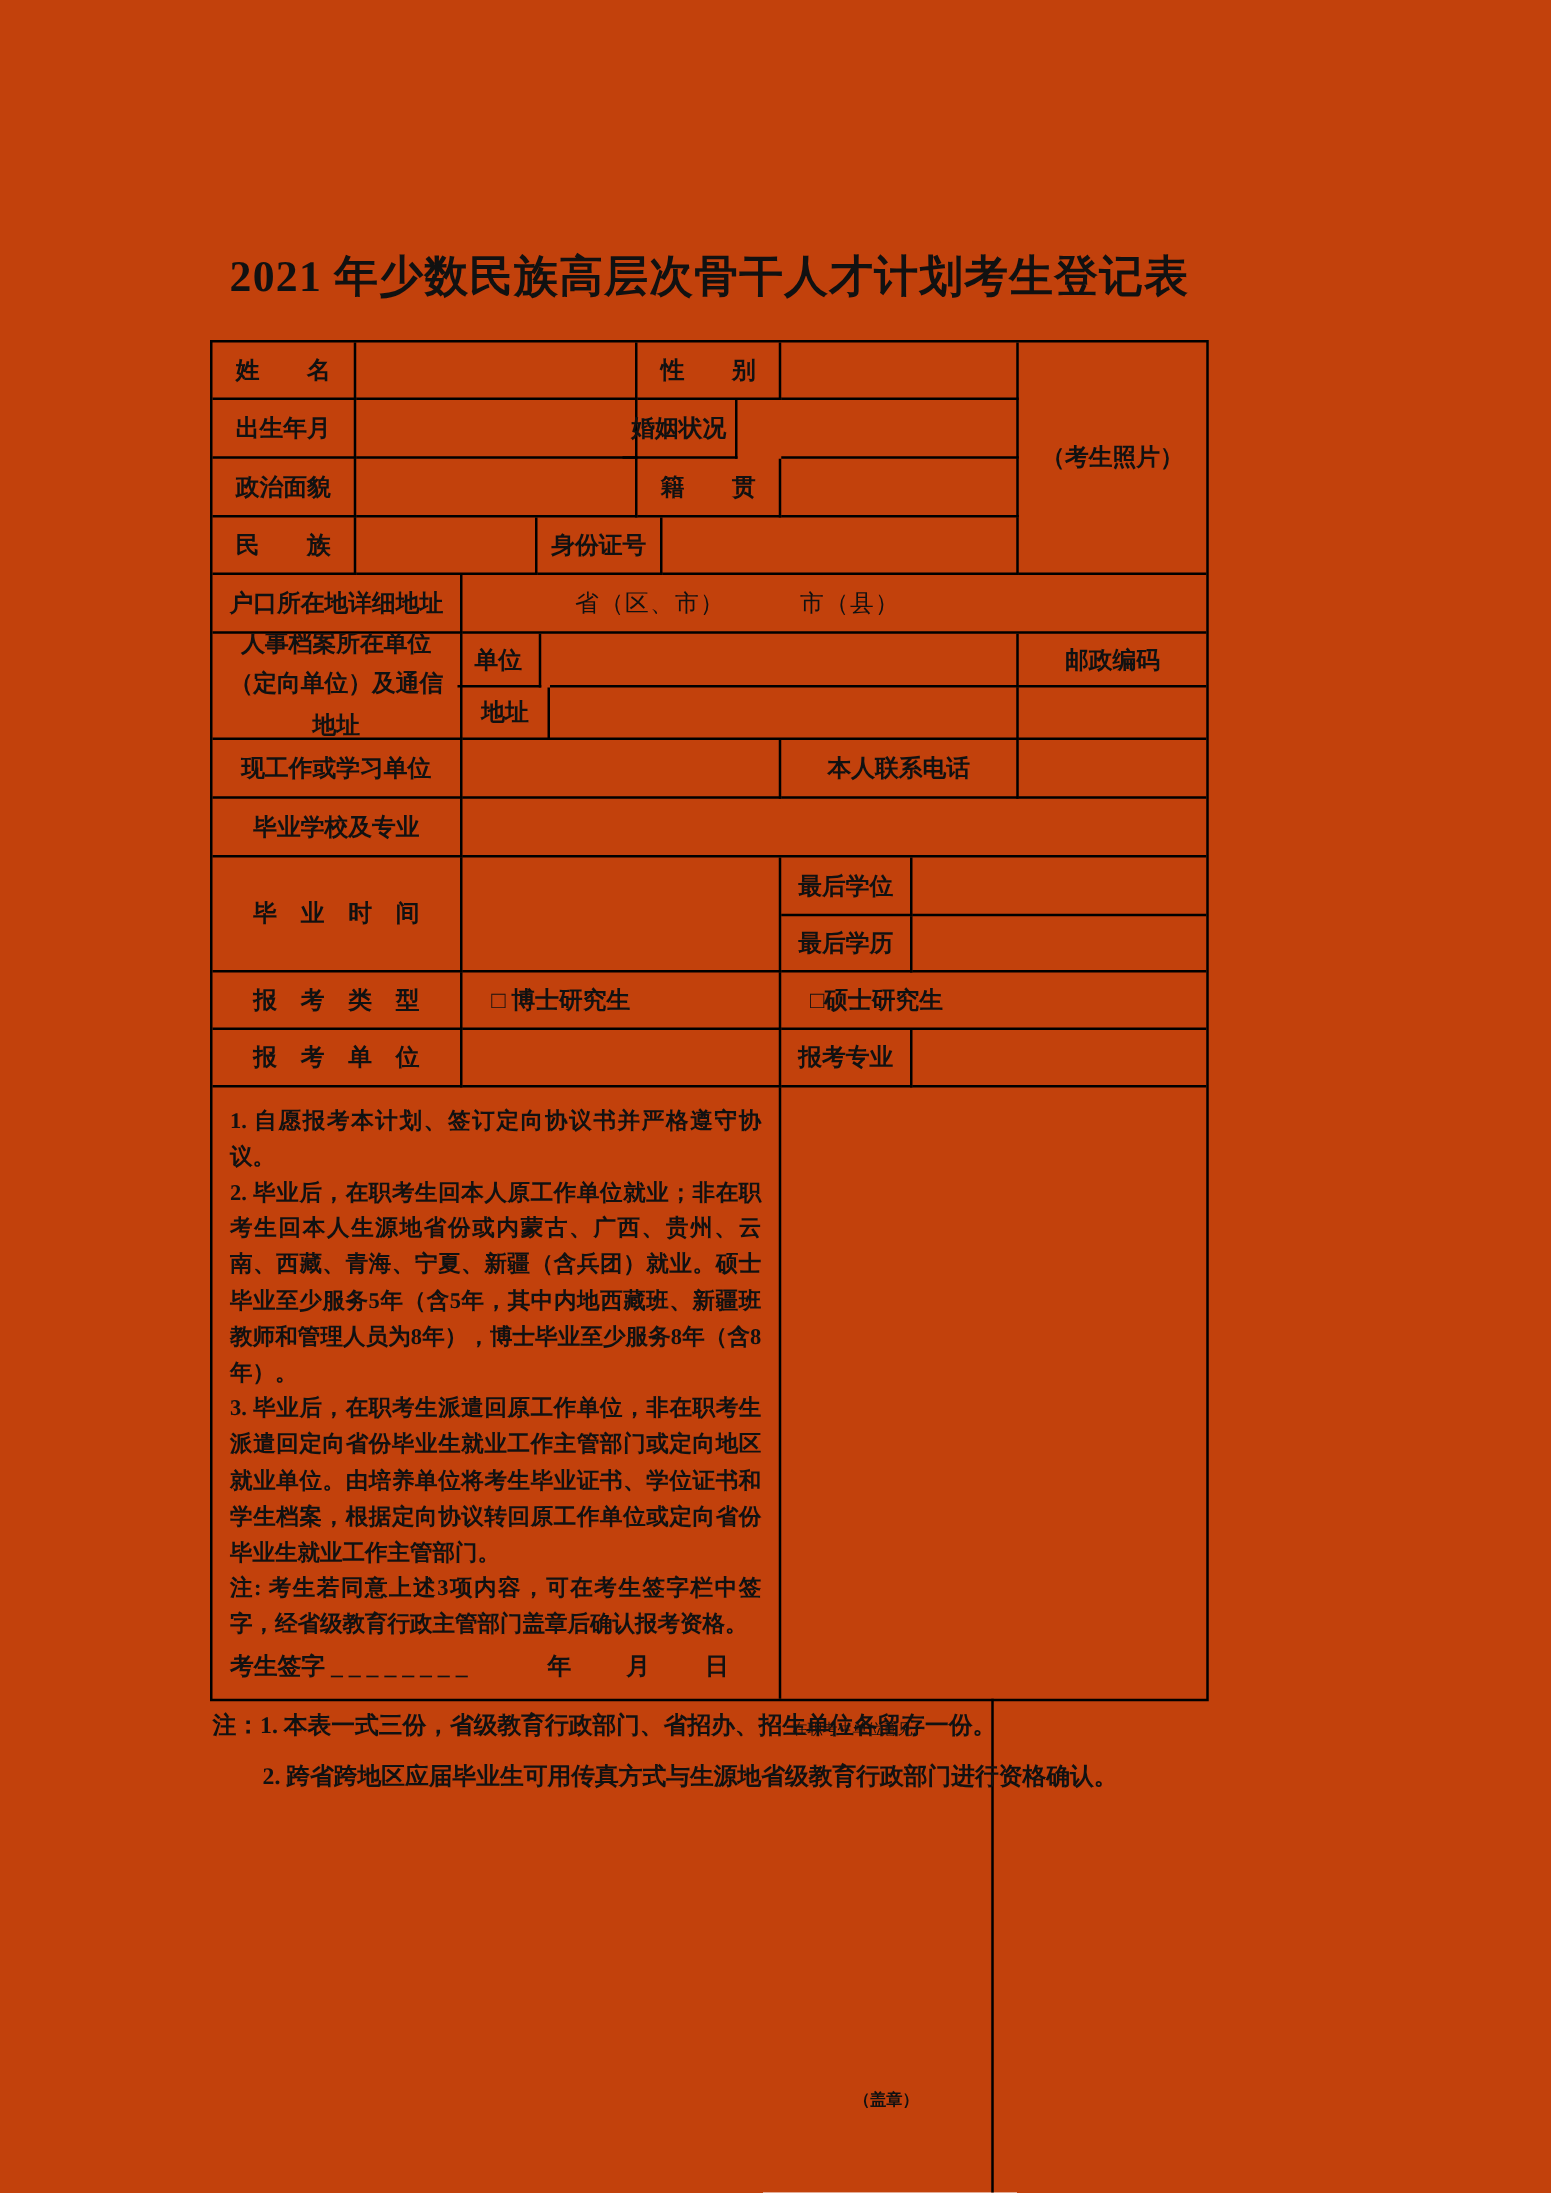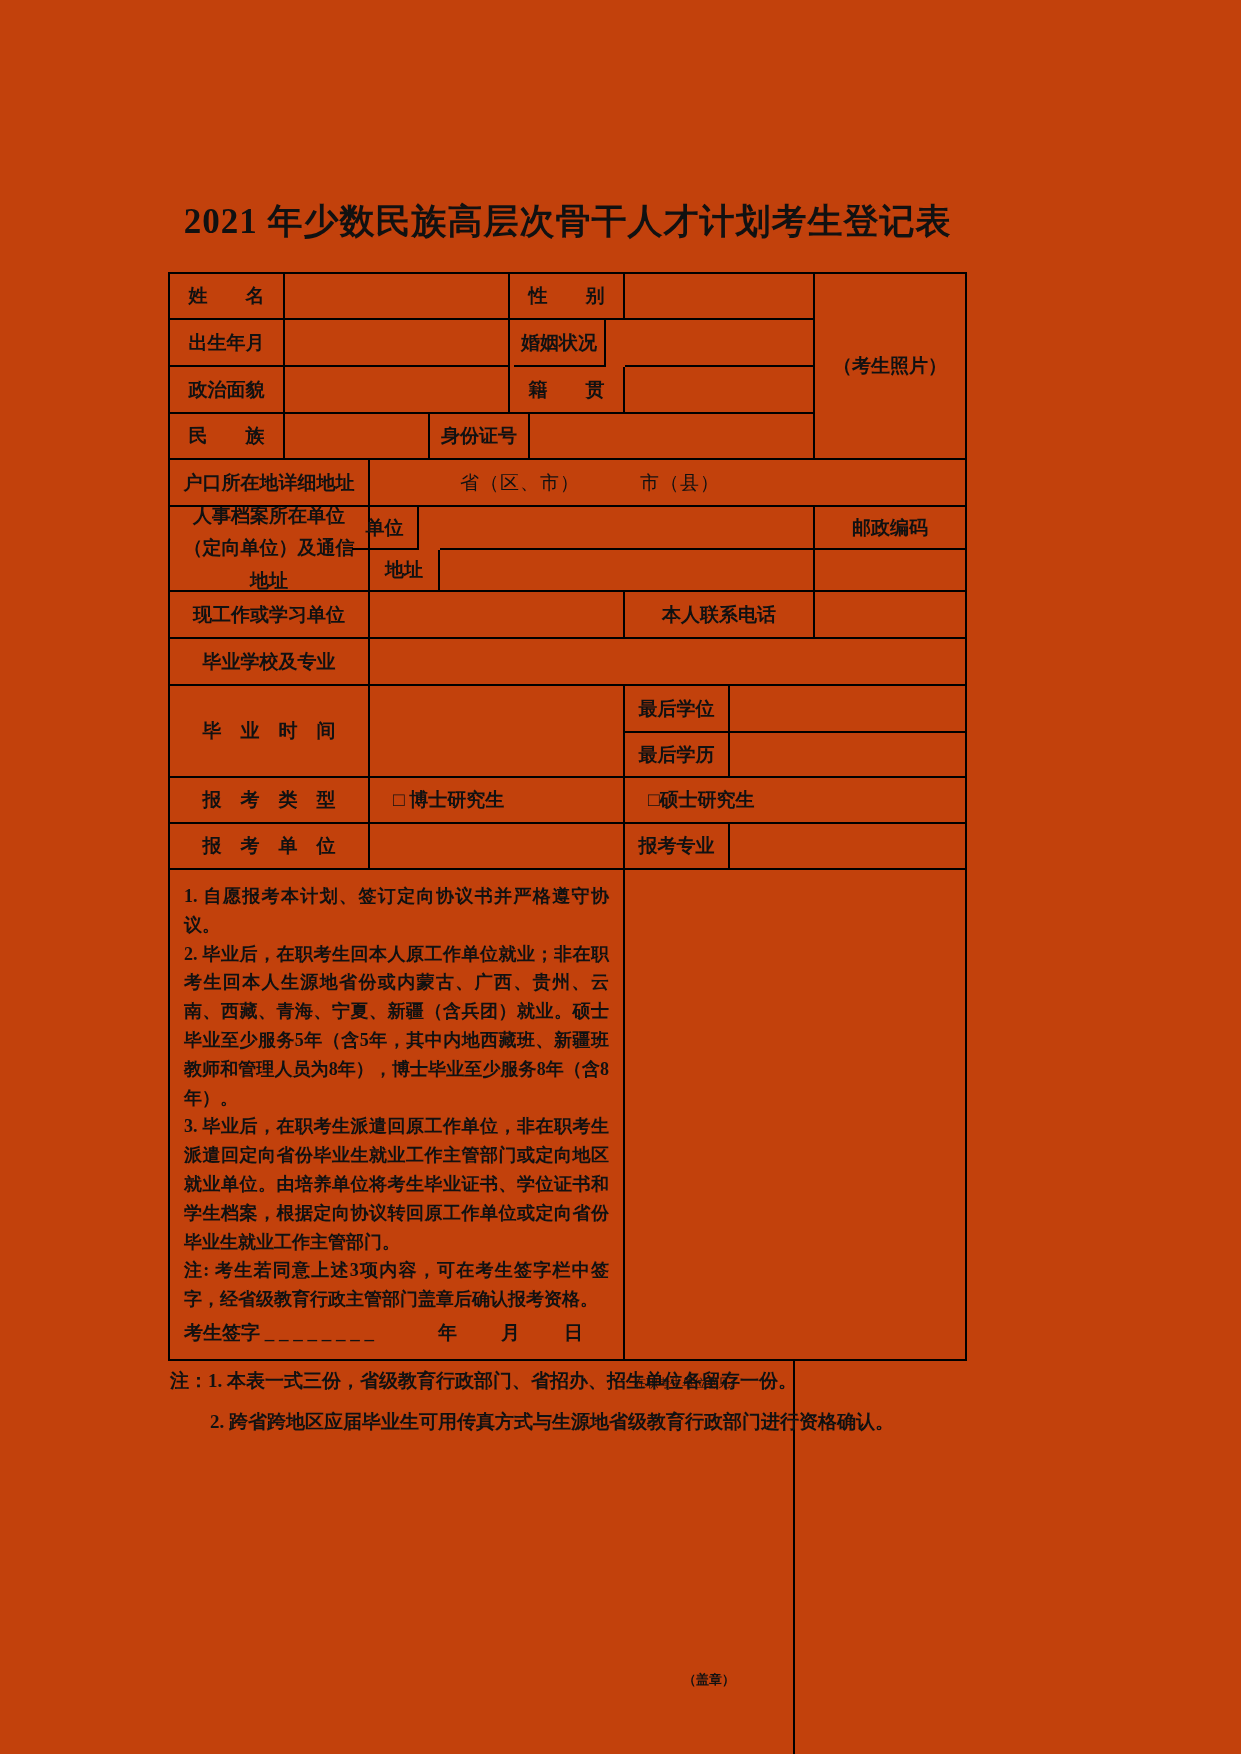--- a/index.html
+++ b/index.html
@@ -67,38 +67,38 @@
   <div class="form-table">
 
     <div class="cell" style="left:0;top:0;width:115px;height:46px">姓　　名</div>
     <div class="cell value" style="left:115px;top:0;width:225px;height:46px"></div>
     <div class="cell" style="left:340px;top:0;width:115px;height:46px">性　　别</div>
     <div class="cell value" style="left:455px;top:0;width:190px;height:46px"></div>
     <div class="cell no-r" style="left:645px;top:0;width:150px;height:186px">（考生照片）</div>
 
     <div class="cell" style="left:0;top:46px;width:115px;height:47px">出生年月</div>
     <div class="cell value" style="left:115px;top:46px;width:225px;height:47px"></div>
-    <div class="cell" style="left:344px;top:46px;width:92px;height:47px">婚姻状况</div>
+    <div class="cell" style="left:328px;top:46px;width:92px;height:47px">婚姻状况</div>
     <div class="cell value" style="left:455px;top:46px;width:190px;height:47px"></div>
 
     <div class="cell" style="left:0;top:93px;width:115px;height:47px">政治面貌</div>
     <div class="cell value" style="left:115px;top:93px;width:225px;height:47px"></div>
     <div class="cell" style="left:340px;top:93px;width:115px;height:47px">籍　　贯</div>
     <div class="cell value" style="left:455px;top:93px;width:190px;height:47px"></div>
 
     <div class="cell" style="left:0;top:140px;width:115px;height:46px">民　　族</div>
     <div class="cell value" style="left:115px;top:140px;width:145px;height:46px"></div>
     <div class="cell" style="left:260px;top:140px;width:100px;height:46px">身份证号</div>
     <div class="cell value" style="left:360px;top:140px;width:285px;height:46px"></div>
 
     <div class="cell" style="left:0;top:186px;width:200px;height:47px">户口所在地详细地址</div>
     <div class="cell value residence-value no-r" style="left:200px;top:186px;width:595px;height:47px">省（区、市）　　　市（县）</div>
 
     <div class="cell wrap" style="left:0;top:233px;width:200px;height:85px">人事档案所在单位（定向单位）及通信地址</div>
-    <div class="cell" style="left:182px;top:233px;width:67px;height:43px">单位</div>
+    <div class="cell" style="left:196px;top:233px;width:67px;height:43px">单位</div>
     <div class="cell value" style="left:270px;top:233px;width:375px;height:43px"></div>
     <div class="cell no-r" style="left:645px;top:233px;width:150px;height:43px">邮政编码</div>
     <div class="cell" style="left:200px;top:276px;width:70px;height:42px">地址</div>
     <div class="cell value" style="left:270px;top:276px;width:375px;height:42px"></div>
     <div class="cell value no-r" style="left:645px;top:276px;width:150px;height:42px"></div>
 
     <div class="cell" style="left:0;top:318px;width:200px;height:47px">现工作或学习单位</div>
     <div class="cell value" style="left:200px;top:318px;width:255px;height:47px"></div>
     <div class="cell" style="left:455px;top:318px;width:190px;height:47px">本人联系电话</div>
     <div class="cell value no-r" style="left:645px;top:318px;width:150px;height:47px"></div>

